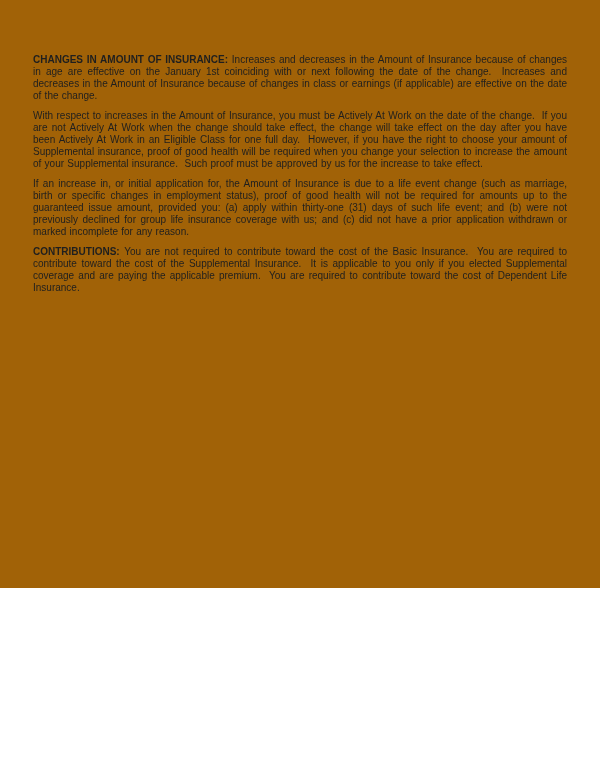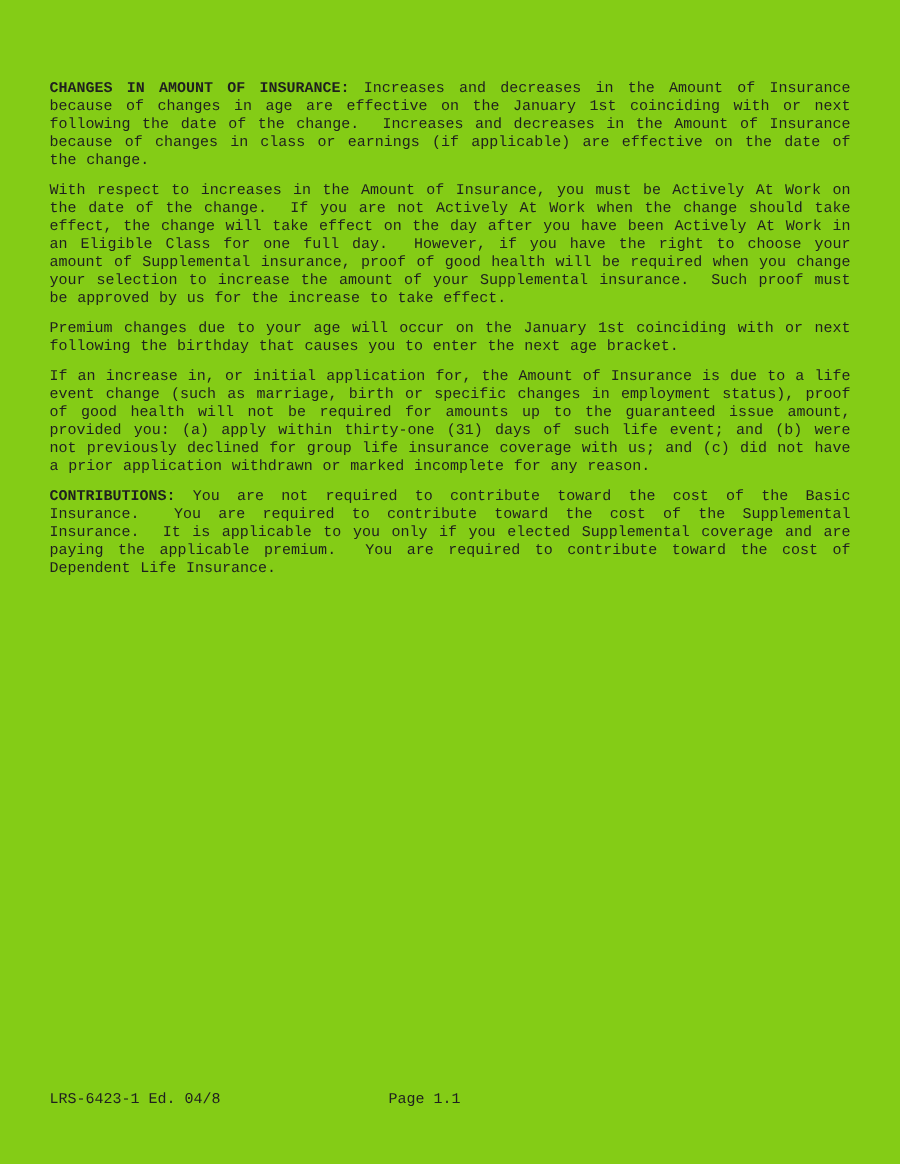--- a/index.html
+++ b/index.html
@@ -3,24 +3,24 @@
 <meta charset="utf-8">
 <style>
   html, body {
     margin: 0;
     padding: 0;
     background: #ffffff;
   }
   .page {
     position: relative;
     width: 600px;
-    height: 776px;
-    background: #84cc16;
+    height: 588px;
+    background: #a16207;
     overflow: hidden;
-    font-family: Liberation Mono, monospace;
+    font-family: Liberation Sans, sans-serif;
     color: #1f1f1f;
   }
   .content {
     position: absolute;
     left: 33px;
     top: 54px;
     width: 534px;
     text-align: justify;
   }
   .para {
@@ -53,21 +53,20 @@
 </head>
 <body>
 
 <div class="page">
   <div class="content">
 
     <p class="para"><span class="lead">CHANGES IN AMOUNT OF INSURANCE:</span><span>Increases and decreases in the Amount of Insurance because of changes in age are effective on the January 1st coinciding with or next following the date of the change.&nbsp; Increases and decreases in the Amount of Insurance because of changes in class or earnings (if applicable) are effective on the date of the change.</span></p>
 
     <p class="para"><span>With respect to increases in the Amount of Insurance, you must be Actively At Work on the date of the change.&nbsp; If you are not Actively At Work when the change should take effect, the change will take effect on the day after you have been Actively At Work in an Eligible Class for one full day.&nbsp; However, if you have the right to choose your amount of Supplemental insurance, proof of good health will be required when you change your selection to increase the amount of your Supplemental insurance.&nbsp; Such proof must be approved by us for the increase to take effect.</span></p>
 
-    <p class="para"><span>Premium changes due to your age will occur on the January 1st coinciding with or next following the birthday that causes you to enter the next age bracket.</span></p>
 
     <p class="para"><span>If an increase in, or initial application for, the Amount of Insurance is due to a life event change (such as marriage, birth or specific changes in employment status), proof of good health will not be required for amounts up to the guaranteed issue amount, provided you: (a) apply within thirty-one (31) days of such life event; and (b) were not previously declined for group life insurance coverage with us; and (c) did not have a prior application withdrawn or marked incomplete for any reason.</span></p>
 
     <p class="para"><span class="lead">CONTRIBUTIONS:</span><span>You are not required to contribute toward the cost of the Basic Insurance.&nbsp; You are required to contribute toward the cost of the Supplemental Insurance.&nbsp; It is applicable to you only if you elected Supplemental coverage and are paying the applicable premium.&nbsp; You are required to contribute toward the cost of Dependent Life Insurance.</span></p>
 
   </div>
 
   <div class="footer">
     <span class="form-no">LRS-6423-1 Ed. 04/8</span>
     <span class="page-no">Page 1.1</span>

